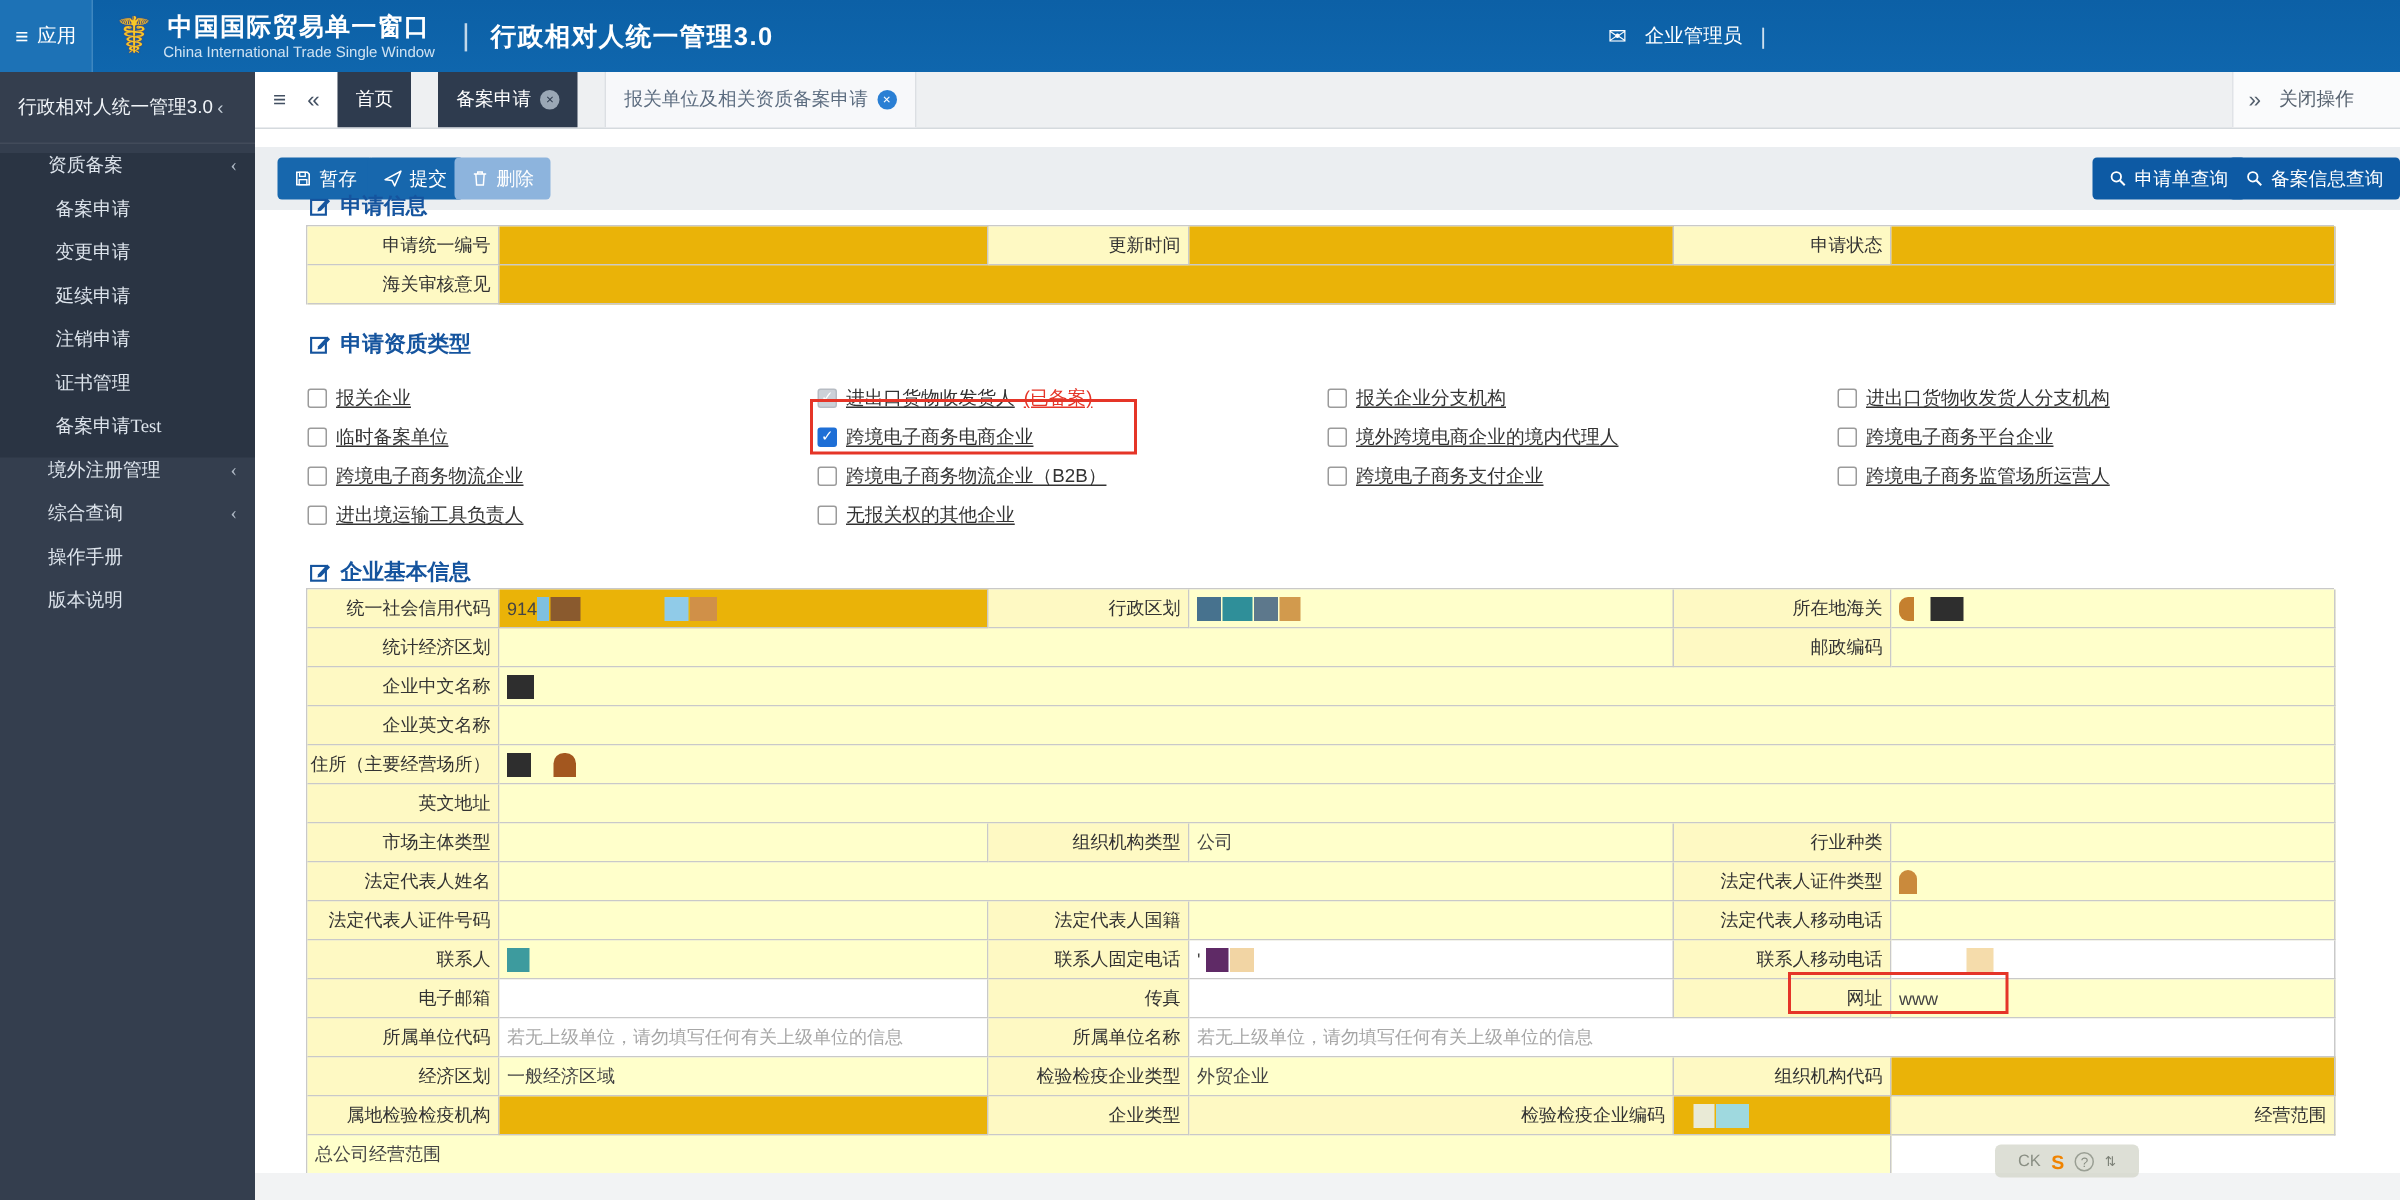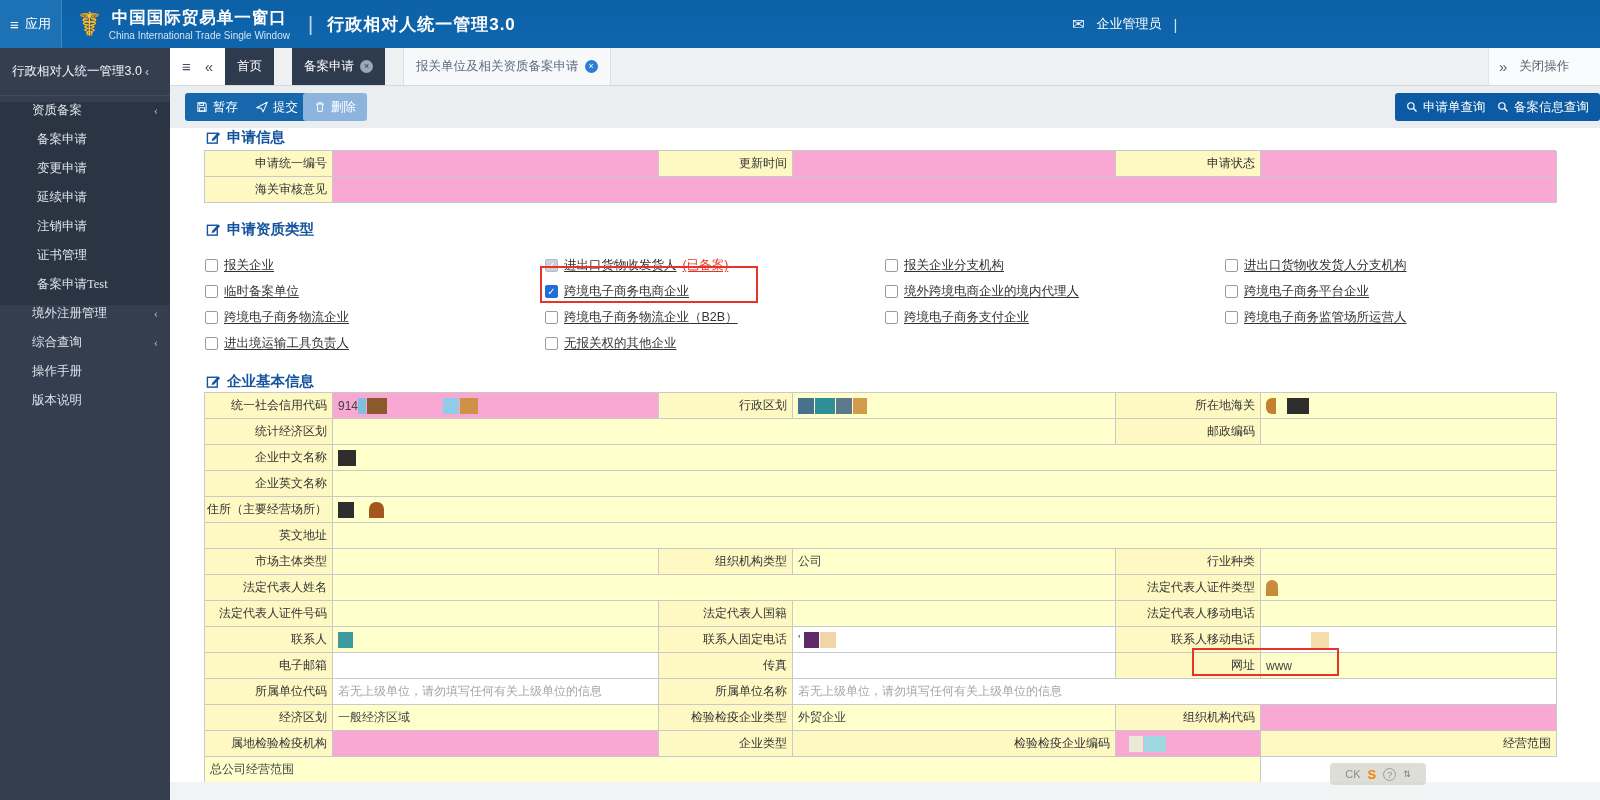--- a/index.html
+++ b/index.html
@@ -50,21 +50,21 @@
   .tab.dark .close-badge { background:#9aa7b5; color:#2e3b4e; }
   .tab.light .close-badge { background:#2a7fd4; color:#fff; }
   .tab-right { position:absolute; right:0; top:0; height:37px; width:112px; background:#fafbfc;
     display:flex; align-items:center; gap:12px; padding-left:10px; color:#55616e;
     border-left:1px solid #e0e3e7; overflow:hidden; }
   .tab-right .expand { font-size:15px; }
   .tab-right .close-label { font-size:12.5px; white-space:nowrap; }
 
   
   .main { position:absolute; left:170px; top:86px; width:1430px; height:714px; background:#fff; overflow:hidden; }
-  .toolbar { position:absolute; left:0; top:0; width:1430px; height:42px; background:#ebeef1; }
+  .toolbar { position:absolute; left:0; top:12px; width:1430px; height:42px; background:#ebeef1; }
   .btn { position:absolute; top:7px; height:28px; border:none; border-radius:3px; color:#fff;
     font-size:12.5px; display:flex; align-items:center; gap:5px; padding:0 11px; cursor:pointer;
     font-family:inherit; }
   .btn svg { flex:none; }
   .btn-save   { left:15px;  background:#1767ad; }
   .btn-submit { left:75px;  background:#1767ad; }
   .btn-del    { left:133px; background:#8db4dd; }
   .btn-q1 { left:1225px; background:#0d5aa4; }
   .btn-q2 { left:1316px; background:#0d5aa4; }
 
@@ -73,21 +73,21 @@
   .sec-head svg { flex:none; }
 
   .ftable { position:absolute; left:34px; width:1352px; display:grid;
     grid-template-columns:128px 326px 134px 323px 145px 296px;
     border-top:1px solid #c9c9c9; border-left:1px solid #c9c9c9; background:#fff; }
   .cell { height:26px; border-right:1px solid #c9c9c9; border-bottom:1px solid #c9c9c9;
     display:flex; align-items:center; font-size:12px; overflow:hidden; }
   .lbl { background:#fef9c3; justify-content:flex-end; padding-right:5px; color:#333; white-space:nowrap; }
   .val { padding-left:5px; color:#444; }
   .bg-yellow { background:#ffffcb; }
-  .bg-gray   { background:#f9a8d4; }
+  .bg-gray   { background:#eab308; }
   .bg-white  { background:#fff; }
   .ph { color:#a6a6a6; }
   .blk { display:inline-block; height:16px; margin-right:1px; flex:none; }
 
   
   .qual-col { position:absolute; width:332px; }
   .qitem { height:26px; display:flex; align-items:center; gap:6px; font-size:12.5px; color:#333; }
   .qlabel { text-decoration:underline; text-underline-offset:2px; }
   .qnote { color:#e53528; text-decoration:underline; text-underline-offset:2px; }
   .cb { width:13px; height:13px; border:1px solid #9b9b9b; border-radius:2px; background:#fff;

